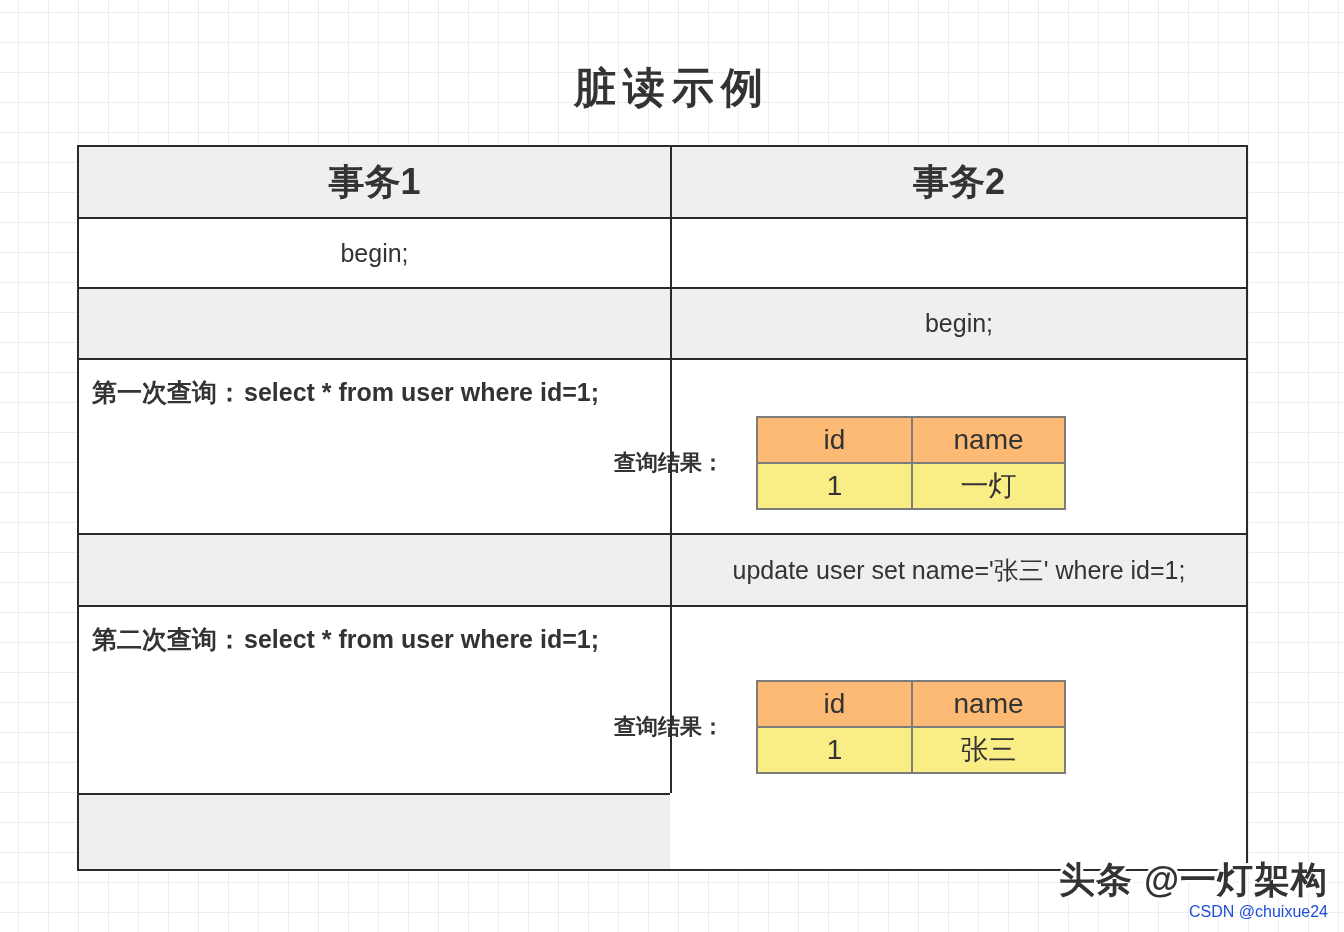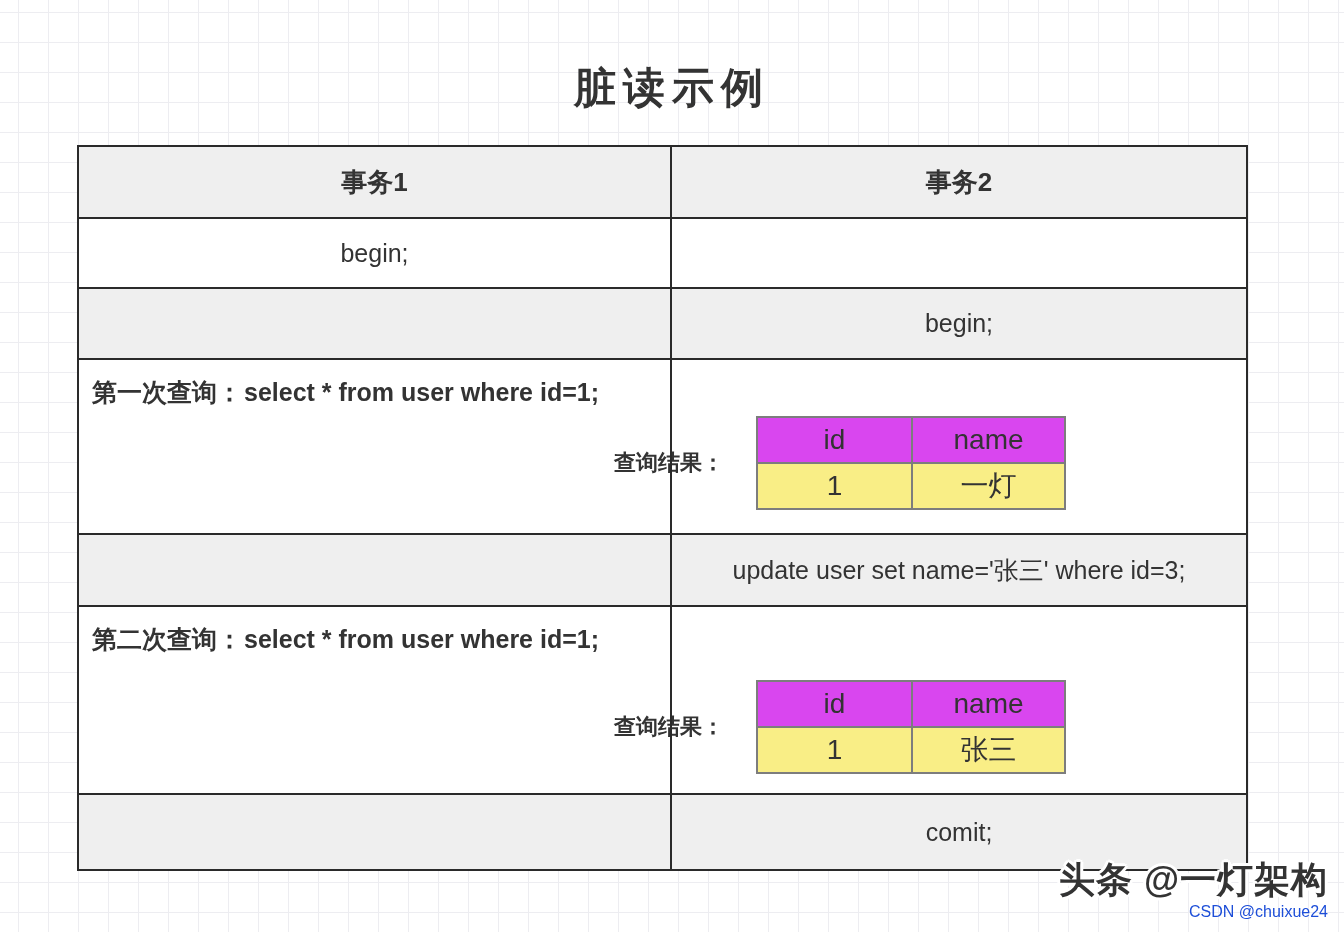--- a/index.html
+++ b/index.html
@@ -41,21 +41,21 @@
     display:flex;
     align-items:center;
     justify-content:center;
     font-size:25px;
     font-weight:500;
     color:#333333;
   }
   .cell.bt { border-top:2px solid #2a2a2a; }
   .cell.c2 { border-left:2px solid #2a2a2a; }
   .cell.gray { background:#efefef; }
-  .cell.head { font-weight:600; font-size:26px; }
+  .cell.head { font-weight:600; font-size:36px; }
 
   .query-cell {
     flex-direction:row;
     align-items:stretch;
     justify-content:flex-start;
     padding:16px 8px 0 13px;
   }
   .query-line {
     font-size:25px;
     font-weight:700;
@@ -83,21 +83,21 @@
     grid-template-rows:44px 46px;
   }
   .rcell {
     display:flex;
     align-items:center;
     justify-content:center;
     font-size:28px;
     font-weight:400;
     color:#333333;
   }
-  .rcell.rhead { background:#d946ef; }
+  .rcell.rhead { background:#fdba74; }
   .rcell.rdata { background:#f9ee86; }
   .rcell.rc2 { border-left:2px solid #7d7d7d; }
   .rcell.rrow2 { border-top:2px solid #7d7d7d; }
 
   .watermark {
     position:absolute;
     right:16px; bottom:10px;
     text-align:right;
   }
   .wm-primary {
@@ -145,39 +145,38 @@
         <div class="rcell rhead">id</div>
         <div class="rcell rhead rc2">name</div>
         <div class="rcell rdata rrow2">1</div>
         <div class="rcell rdata rrow2 rc2">一灯</div>
       </div>
     </div>
   </div>
   <div class="cell bt c2"></div>
 
   <div class="cell bt gray"></div>
-  <div class="cell bt gray c2">update user set name='张三' where id=3;</div>
+  <div class="cell bt gray c2">update user set name='张三' where id=1;</div>
 
   <div class="cell bt query-cell">
     <div class="query-line">
       <span>第二次查询：</span><span class="sql">select * from user where id=1;</span>
     </div>
     <div class="result mt-lg">
       <span class="result-label">查询结果：</span>
       <div class="result-table">
         <div class="rcell rhead">id</div>
         <div class="rcell rhead rc2">name</div>
         <div class="rcell rdata rrow2">1</div>
         <div class="rcell rdata rrow2 rc2">张三</div>
       </div>
     </div>
   </div>
   <div class="cell bt c2"></div>
 
   <div class="cell bt gray"></div>
-  <div class="cell bt gray c2">comit;</div>
 
 </div>
 
 <div class="watermark">
   <div class="wm-primary">头条 @一灯架构</div>
   <div class="wm-secondary">CSDN @chuixue24</div>
 </div>
 
 </body></html>

